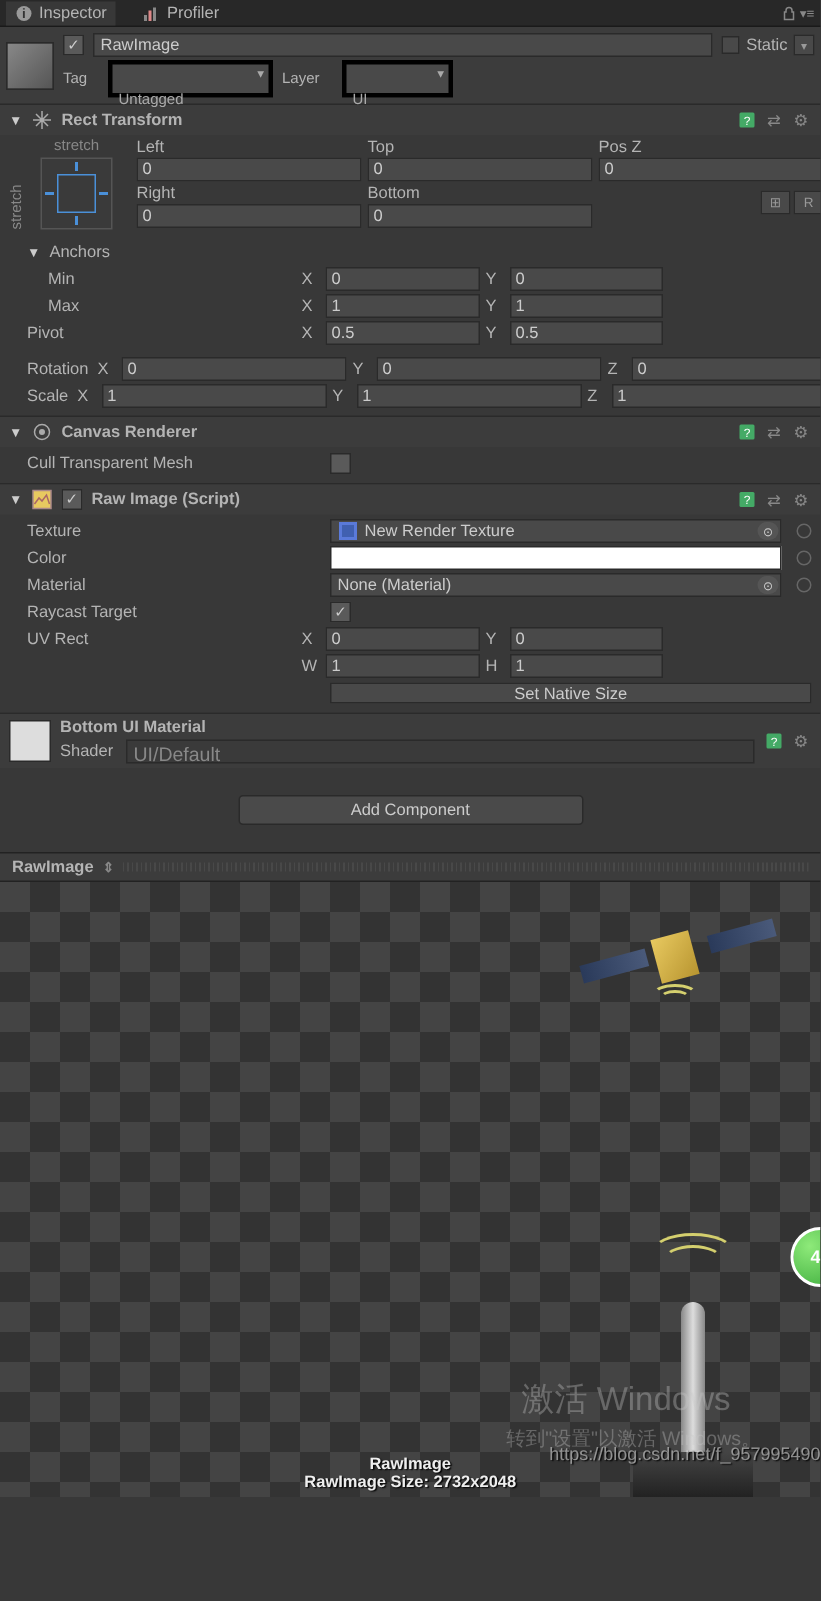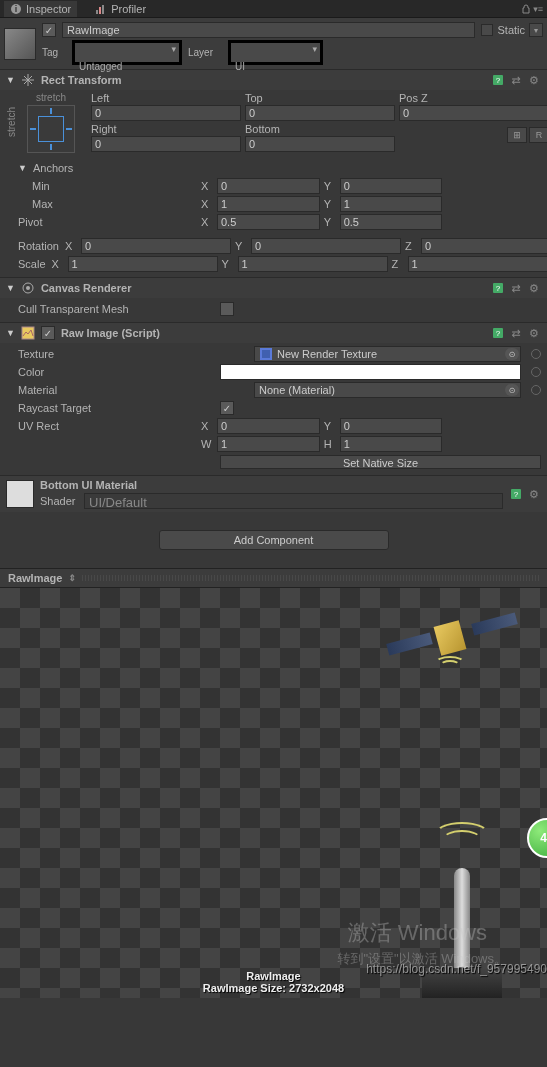--- a/index.html
+++ b/index.html
@@ -21,38 +21,38 @@
   .checkbox.checked::after { content: "✓"; color: #ccc; font-size: 10px; }
   .static-area { display: flex; align-items: center; gap: 4px; }
   .static-chk { width: 12px; height: 12px; background: #494949; border: 1px solid #2a2a2a; }
   .dropdown-btn { width: 14px; height: 14px; background: #494949; border: 1px solid #2a2a2a; display: inline-flex; align-items: center; justify-content: center; font-size: 8px; color: #999; }
   
   .tag-layer-row { display: flex; align-items: center; gap: 6px; }
   .sub-label { width: 24px; font-size: 10px; }
   .dropdown { background: #494949; border: 3px solid #000000; color: #aaa; padding: 18px 18px 1px 4px; font-size: 10px; height: 16px; position: relative; }
   .dropdown::after { content: "▾"; position: absolute; right: 3px; top: 1px; font-size: 9px; }
   .tag-dd { width: 110px; }
-  .layer-dd { width: 95px; }
+  .layer-dd { width: 74px; }
   
   .component { border-top: 1px solid #2a2a2a; }
   .comp-header { background: #3c3c3c; padding: 3px 6px; display: flex; align-items: center; gap: 6px; height: 20px; }
   .foldout { font-size: 9px; color: #ccc; cursor: pointer; }
   .comp-icon { width: 14px; height: 14px; display: inline-flex; align-items: center; justify-content: center; }
   .comp-title { font-weight: bold; font-size: 11px; flex: 1; }
   .comp-actions { display: flex; gap: 4px; align-items: center; }
   .comp-action { width: 14px; height: 14px; color: #888; display: inline-flex; align-items: center; justify-content: center; font-size: 11px; }
   
   .comp-body { padding: 2px 6px 4px 18px; }
   .prop-row { display: flex; align-items: center; gap: 6px; min-height: 18px; padding: 1px 0; }
   .prop-label { width: 196px; font-size: 11px; color: #b4b4b4; }
   .prop-label.indent { padding-left: 14px; }
   .prop-fields { flex: 1; display: flex; gap: 4px; align-items: center; }
   .axis-label { font-size: 11px; color: #b4b4b4; width: 12px; text-align: left; }
   .num-field { background: #494949; border: 1px solid #2a2a2a; color: #ccc; padding: 1px 3px; font-size: 11px; height: 16px; flex: 1; min-width: 0; }
-  .obj-field { background: #494949; border: 1px solid #2a2a2a; color: #ccc; padding: 1px 4px; font-size: 11px; height: 16px; flex: 1; display: flex; align-items: center; gap: 4px; position: relative; margin-left: 34px; }
+  .obj-field { background: #494949; border: 1px solid #2a2a2a; color: #ccc; padding: 1px 4px; font-size: 11px; height: 16px; flex: 1; display: flex; align-items: center; gap: 4px; position: relative; }
   .obj-picker { position: absolute; right: 1px; top: 1px; width: 14px; height: 12px; background: #555; border-radius: 6px; font-size: 8px; display: flex; align-items: center; justify-content: center; }
   .color-field { flex: 1; height: 16px; background: #fff; border: 1px solid #2a2a2a; }
   .radio-dot { width: 10px; height: 10px; border: 1px solid #666; border-radius: 50%; margin-left: 4px; }
   
   .rect-transform-body { padding: 2px 6px 4px 6px; display: flex; gap: 8px; }
   .anchor-widget { width: 64px; display: flex; flex-direction: column; align-items: center; gap: 2px; }
   .stretch-label { font-size: 10px; color: #888; }
   .stretch-label-v { writing-mode: vertical-rl; transform: rotate(180deg); font-size: 10px; color: #888; }
   .anchor-box { width: 48px; height: 48px; border: 1px solid #555; position: relative; background: #3a3a3a; }
   .anchor-inner { position: absolute; inset: 10px; border: 1px solid #4a90d9; }
@@ -170,21 +170,21 @@
           <svg width="12" height="12">
             <rect x="1" y="1" width="10" height="10" fill="#4a6" rx="1"></rect>
             <text x="6" y="9" text-anchor="middle" font-size="8" fill="#fff">?</text>
           </svg>
         </span>
       <span class="comp-action">⇄</span>
       <span class="comp-action">⚙</span>
     </div>
   </div>
   <div class="rect-transform-body">
-    <div style="display:flex;align-items:center;gap:2px">
+    <div style="display:flex;gap:2px">
       <span class="stretch-label-v">stretch</span>
       <div class="anchor-widget">
         <span class="stretch-label">stretch</span>
         <div class="anchor-box">
           <div class="anchor-inner"></div>
           <div class="anchor-arrow" style="left:22px;top:2px;width:2px;height:6px"></div>
           <div class="anchor-arrow" style="left:22px;bottom:2px;width:2px;height:6px"></div>
           <div class="anchor-arrow" style="top:22px;left:2px;height:2px;width:6px"></div>
           <div class="anchor-arrow" style="top:22px;right:2px;height:2px;width:6px"></div>
         </div>

